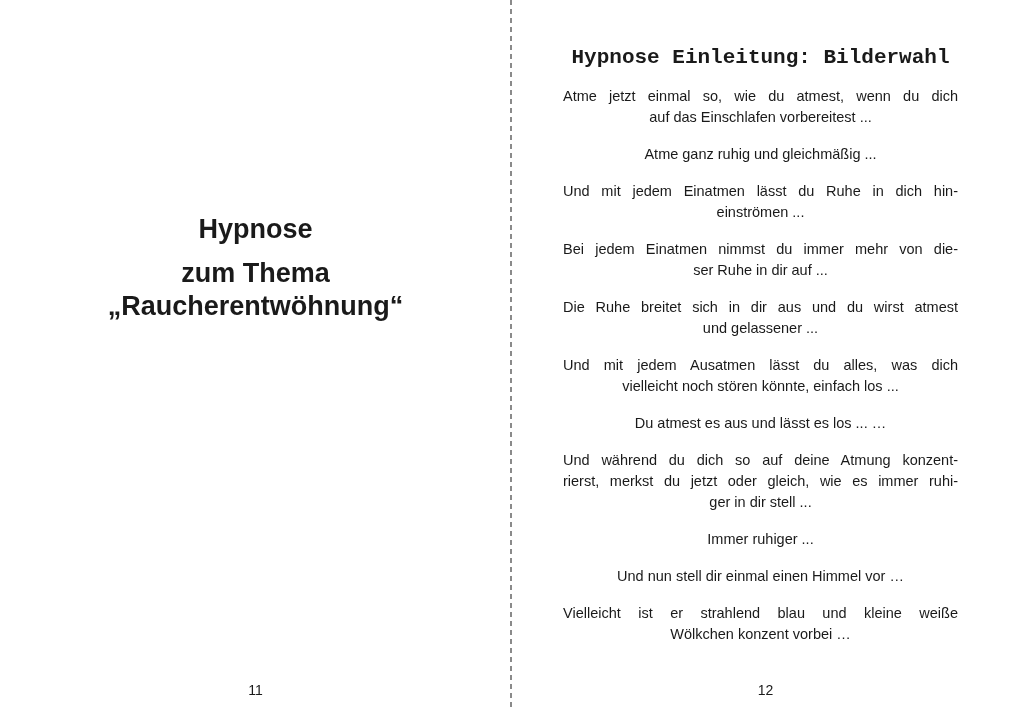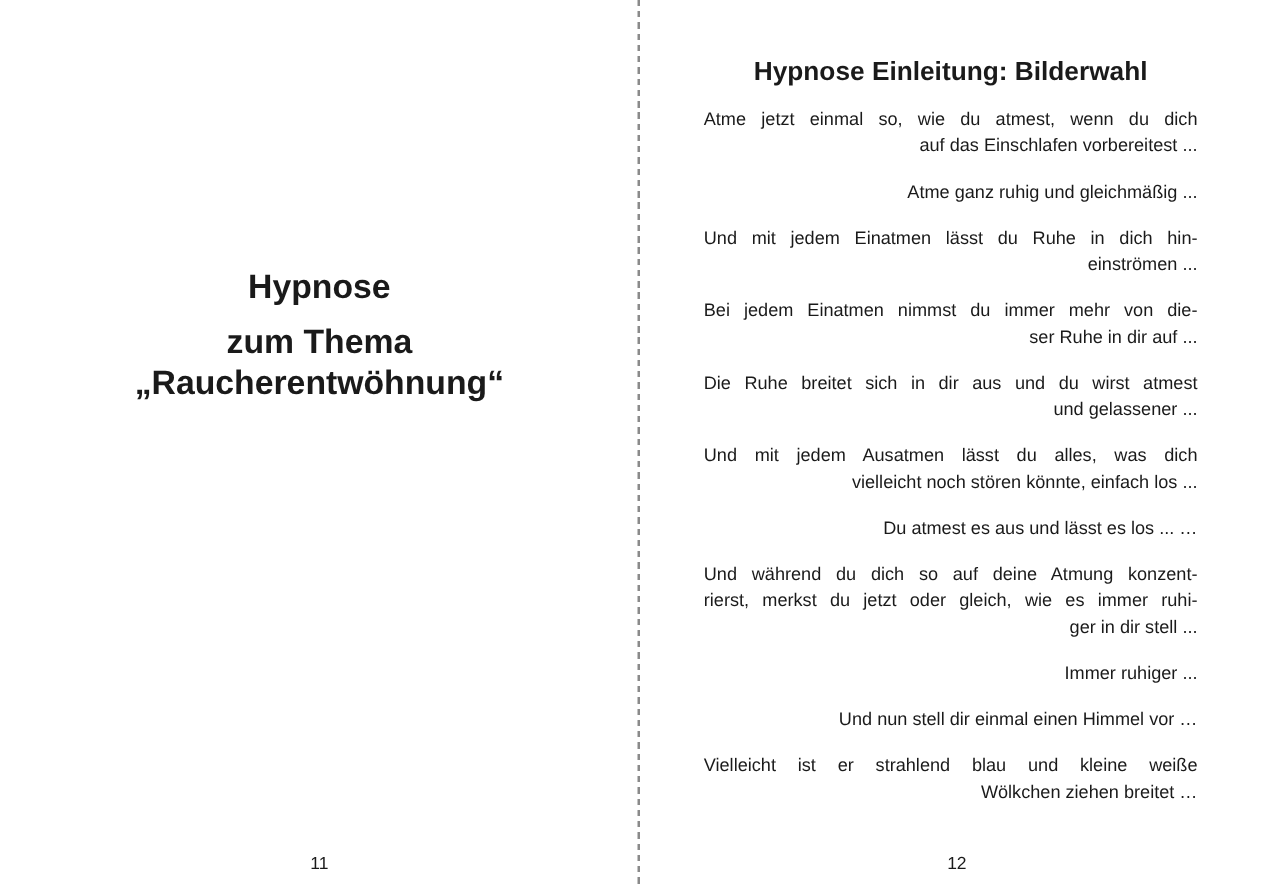--- a/index.html
+++ b/index.html
@@ -34,28 +34,29 @@
   }
   .title-line{line-height:44px;white-space:nowrap;}
   .title-line.sub{line-height:34px;margin-top:-6px;}
 
   
   .page-right{position:absolute;left:511px;top:0;width:509px;height:709px;}
   .script-heading{
     position:absolute;left:52px;top:46px;width:395px;
     text-align:center;font-weight:bold;font-size:21px;line-height:24px;
     white-space:nowrap;
+    font-family:Liberation Mono, monospace;
   }
   .body-text{
     position:absolute;left:52px;top:86px;width:395px;
     font-size:14.5px;line-height:21px;
   }
   .para{margin:0 0 16px 0;}
   .para:last-child{margin-bottom:0;}
-  .line{text-align:right;}
+  .line{text-align:center;}
   .line.just{text-align:justify;text-align-last:justify;}
 
   
   .page-number{
     position:absolute;top:671px;left:0;width:100%;
     text-align:center;font-size:14px;line-height:16px;margin-top:11px;
   }
 </style>
 </head>
 <body>
@@ -108,19 +109,19 @@
           <div class="line">ger in dir stell ...</div>
         </div>
         <div class="para">
           <div class="line">Immer ruhiger ...</div>
         </div>
         <div class="para">
           <div class="line">Und nun stell dir einmal einen Himmel vor …</div>
         </div>
         <div class="para">
           <div class="line just">Vielleicht ist er strahlend blau und kleine weiße</div>
-          <div class="line">Wölkchen ziehen breitet …</div>
+          <div class="line">Wölkchen konzent vorbei …</div>
         </div>
       </div>
     <div class="page-number">12</div>
   </div>
 
 </div>
 
 </body></html>

